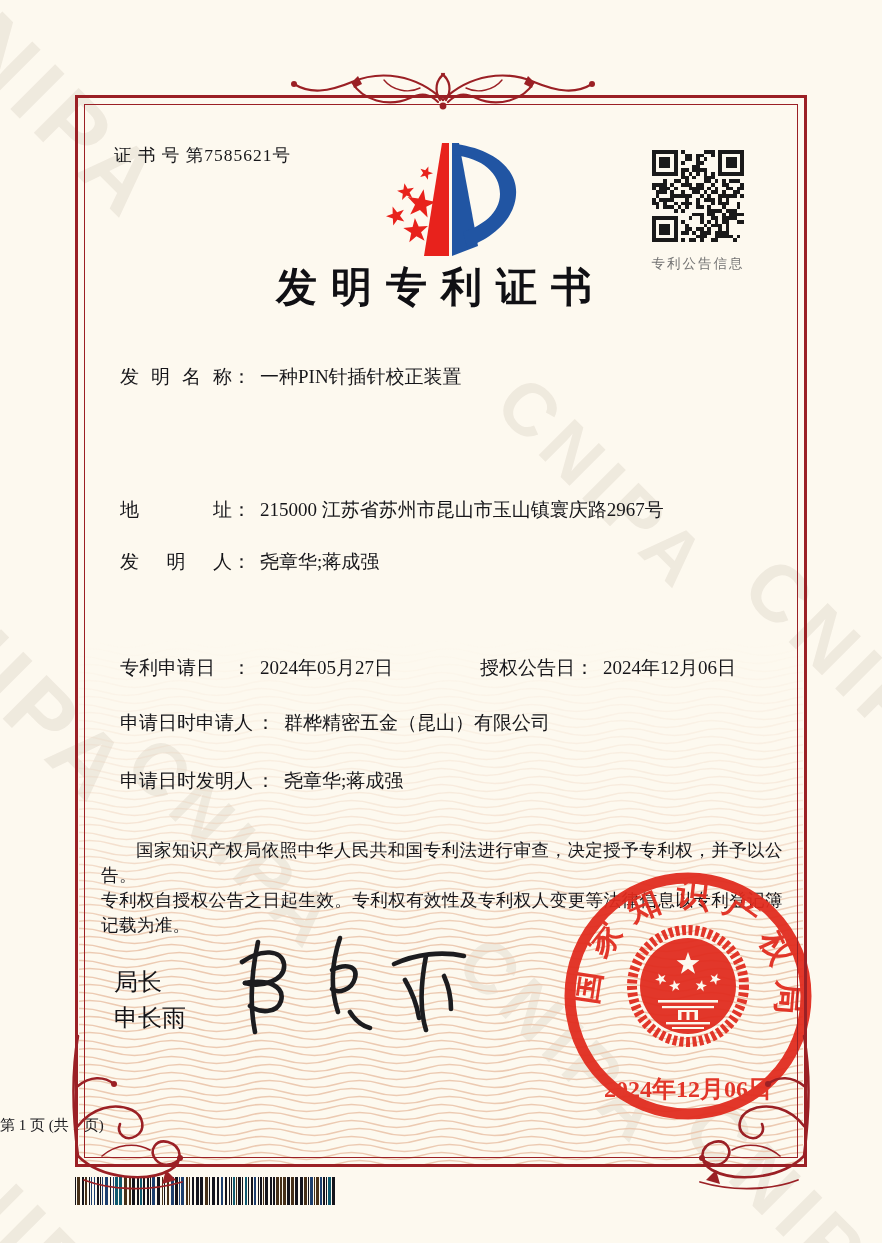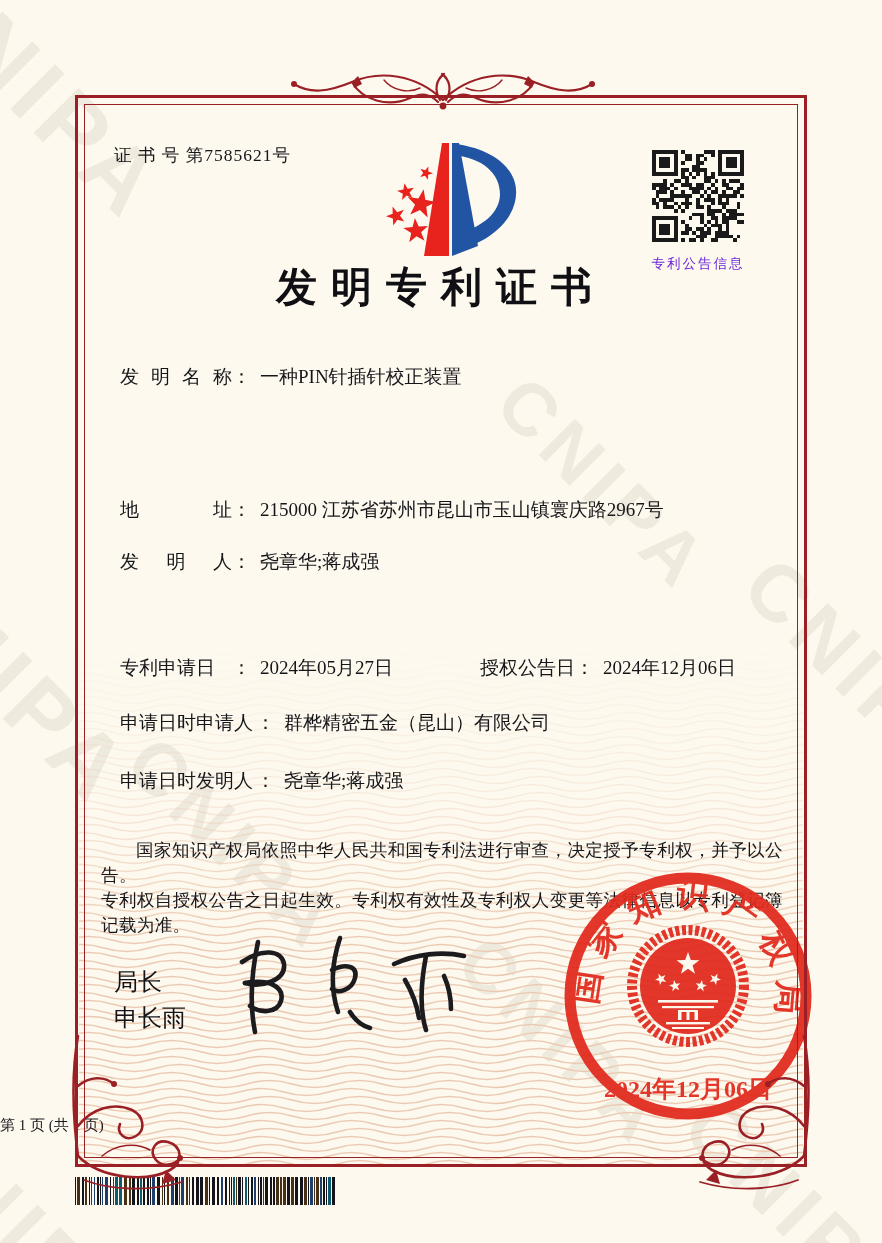--- a/index.html
+++ b/index.html
@@ -35,21 +35,21 @@
   .fval{margin-left:9px;}
   .rcol{position:absolute;left:360px;top:0;white-space:nowrap;}
   .rlabel{display:inline-block;}
   #body-par{left:101px;top:838px;width:682px;font-size:17.5px;line-height:25px;color:#15151a;
             text-align:justify;letter-spacing:0.4px;}
   #body-par .ind{text-indent:2em;}
   .signer{left:114px;font-family:"Liberation Sans","DejaVu Sans",sans-serif;
           font-size:24px;font-weight:500;color:#141418;}
   #footer-page{left:0;top:1116px;width:882px;text-align:left;font-size:15px;color:#1a1a1e;}
   #qr-block{left:648px;top:150px;width:100px;text-align:center;}
-  #qr-label{margin-top:9px;font-size:13.5px;letter-spacing:2px;color:#6d28d9;}
+  #qr-label{margin-top:9px;font-size:13.5px;letter-spacing:2px;color:#737373;}
   #logo{left:366px;top:138px;}
   #signature{left:222px;top:928px;z-index:4;}
   #seal{left:562px;top:870px;z-index:5;}
   #barcode{left:75px;top:1177px;z-index:6;}
 </style>
 </head>
 <body>
 
 <div id="page">
 

